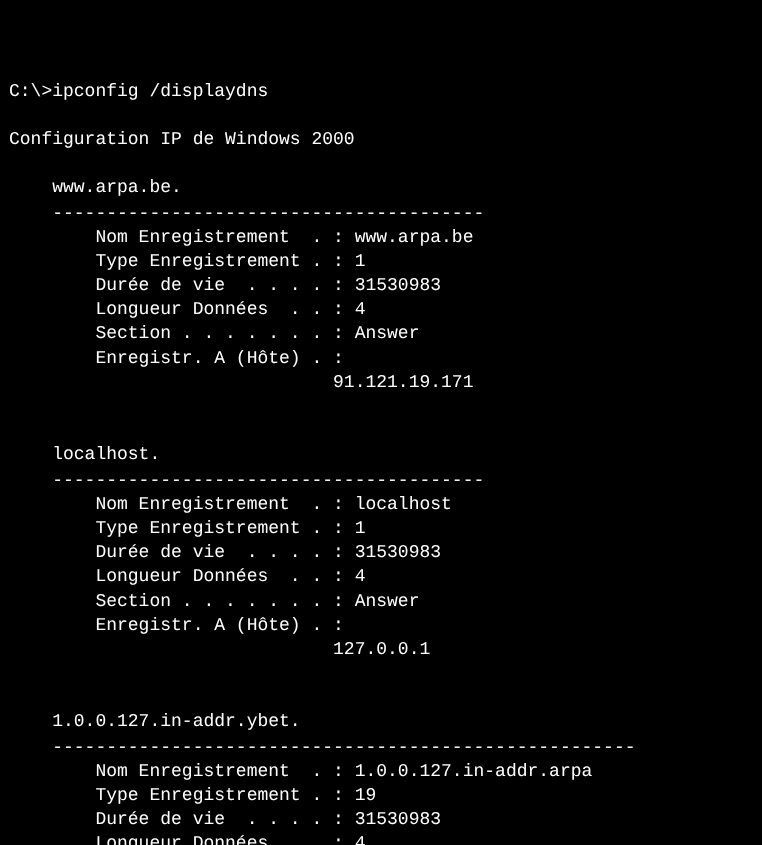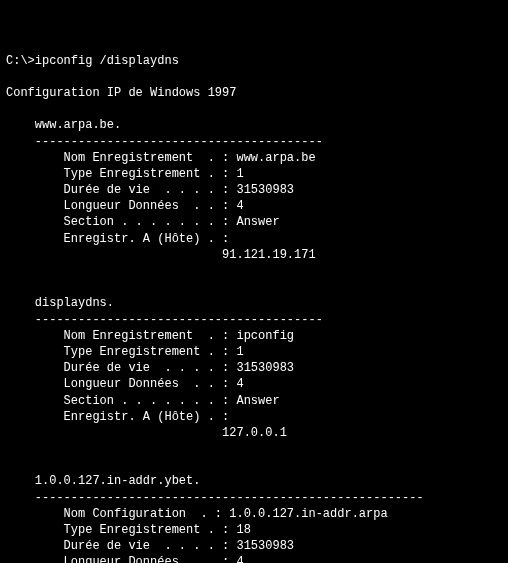--- a/index.html
+++ b/index.html
@@ -13,48 +13,48 @@
   white-space: pre;
 }
 .dashes { letter-spacing: 0; }
 </style>
 </head>
 <body>
 
 
 <div><span>C:\&gt;ipconfig /displaydns</span>
 
-<span>Configuration IP de Windows 1997</span>
+<span>Configuration IP de Windows 2000</span>
 
 <span>    www.arpa.be.</span>
 <span class="dashes">    ----------------------------------------</span>
 <span>        Nom Enregistrement  . : www.arpa.be</span>
 <span>        Type Enregistrement . : 1</span>
 <span>        Durée de vie  . . . . : 31530983</span>
 <span>        Longueur Données  . . : 4</span>
 <span>        Section . . . . . . . : Answer</span>
 <span>        Enregistr. A (Hôte) . :</span>
 <span>                              91.121.19.171</span>
 
 
-<span>    displaydns.</span>
+<span>    localhost.</span>
 <span class="dashes">    ----------------------------------------</span>
-<span>        Nom Enregistrement  . : ipconfig</span>
+<span>        Nom Enregistrement  . : localhost</span>
 <span>        Type Enregistrement . : 1</span>
 <span>        Durée de vie  . . . . : 31530983</span>
 <span>        Longueur Données  . . : 4</span>
 <span>        Section . . . . . . . : Answer</span>
 <span>        Enregistr. A (Hôte) . :</span>
 <span>                              127.0.0.1</span>
 
 
 <span>    1.0.0.127.in-addr.ybet.</span>
 <span class="dashes">    ------------------------------------------------------</span>
-<span>        Nom Configuration  . : 1.0.0.127.in-addr.arpa</span>
-<span>        Type Enregistrement . : 18</span>
+<span>        Nom Enregistrement  . : 1.0.0.127.in-addr.arpa</span>
+<span>        Type Enregistrement . : 19</span>
 <span>        Durée de vie  . . . . : 31530983</span>
 <span>        Longueur Données  . . : 4</span>
 
 
 
 
 
 
 
 

